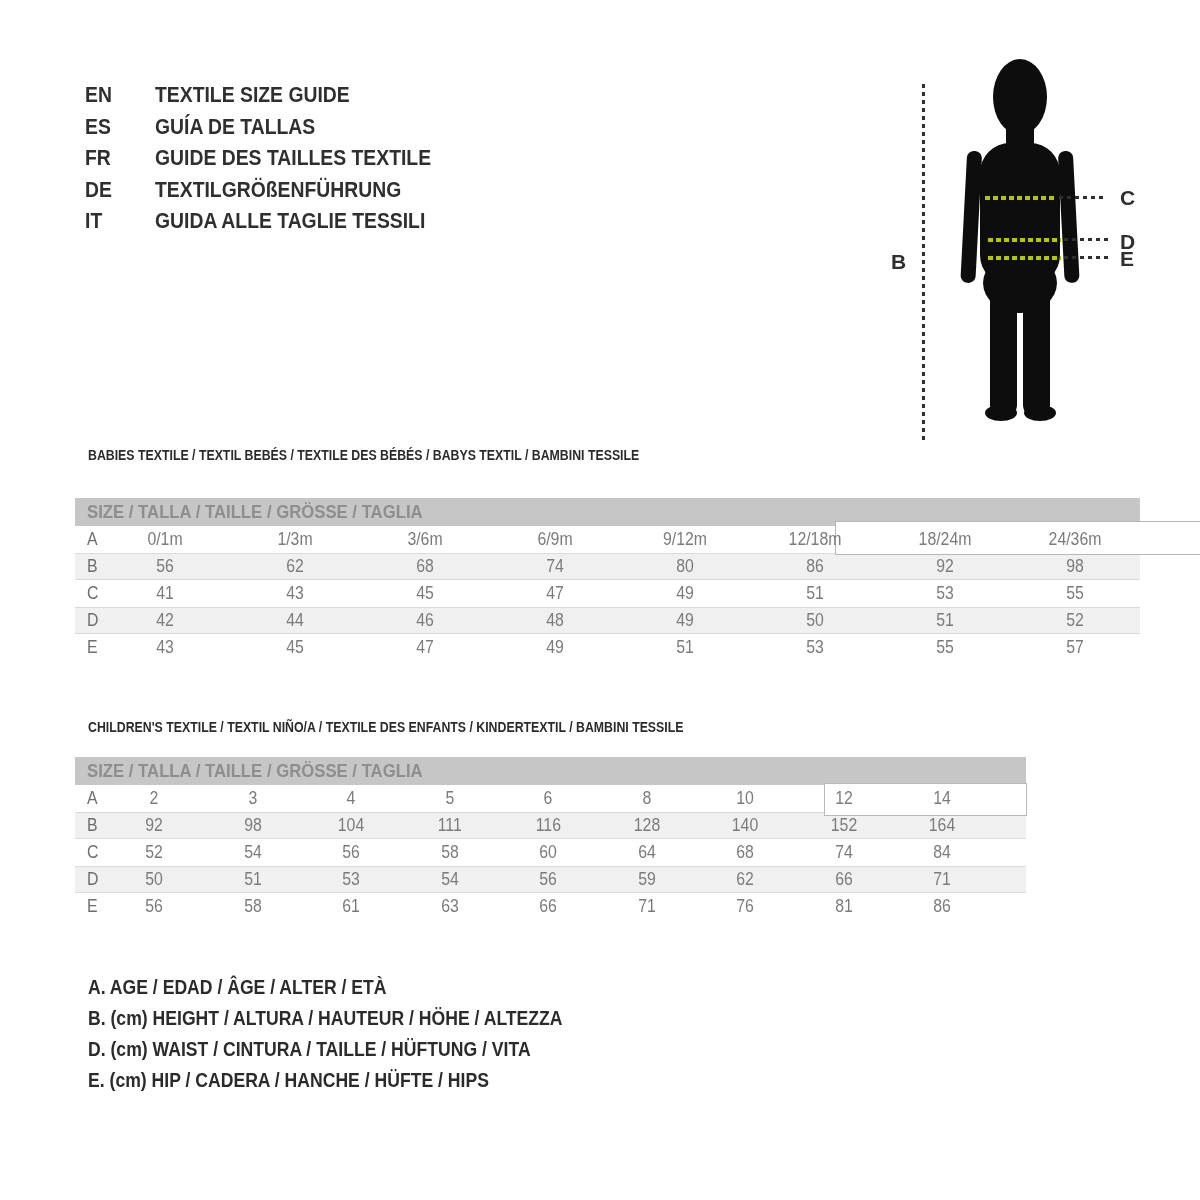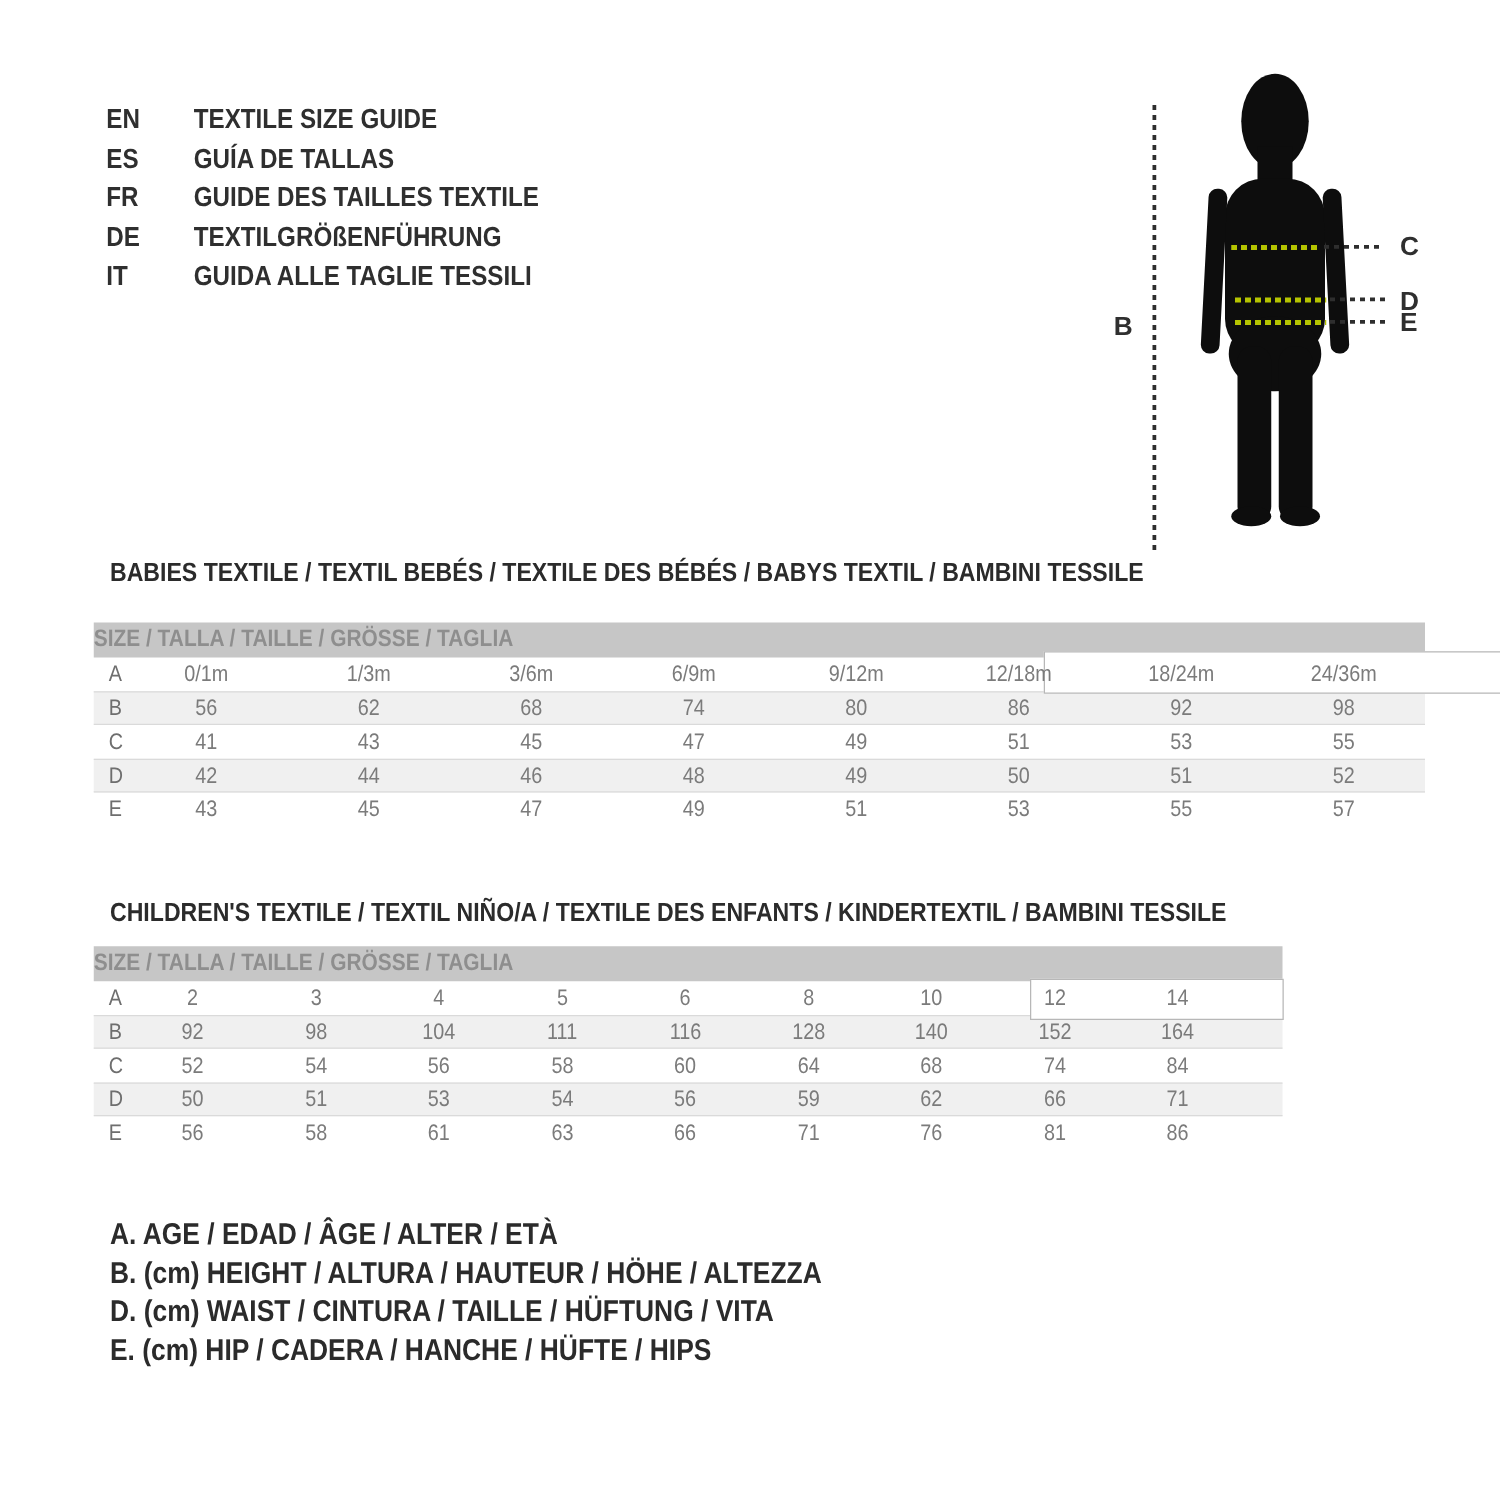--- a/index.html
+++ b/index.html
@@ -31,50 +31,50 @@
   #mline-d-d{left:1064px;top:238px;width:44px;}
   #mline-e-y{left:988px;top:256px;width:73px;}
   #mline-e-d{left:1064px;top:256px;width:44px;}
   .fig-label{position:absolute;font-size:21px;font-weight:bold;color:#2f2f2f;line-height:21px;}
   #lbl-b{left:891px;top:251px;}
   #lbl-c{left:1120px;top:187px;}
   #lbl-d{left:1120px;top:231px;}
   #lbl-e{left:1120px;top:248px;}
 
   
-  .section-title{position:absolute;left:88px;font-size:21px;font-weight:bold;color:#2b2b2b;}
+  .section-title{position:absolute;left:88px;font-size:14px;font-weight:bold;color:#2b2b2b;}
   #babies-title{top:447px;}
   #children-title{top:719px;}
 
   
   .stable{position:absolute;left:75px;}
   .stable.babies{top:498px;width:1065px;}
   .stable.children{top:757px;width:951px;}
   .thead{height:28px;line-height:28px;background:var(--thead-bg,#c6c6c6);
-         padding-left:0;box-sizing:border-box;font-size:19px;font-weight:bold;color:#8e8e8e;}
+         padding-left:12px;box-sizing:border-box;font-size:19px;font-weight:bold;color:#8e8e8e;}
   .thead span{position:relative;z-index:3;}
   .trow{display:flex;height:27px;align-items:center;box-sizing:border-box;}
   .trow.stripe{background:var(--stripe-bg,#f0f0f0);border-top:1px solid #dadada;border-bottom:1px solid #dadada;}
   .trow span{position:relative;z-index:3;}
   .tlabel{box-sizing:border-box;padding-left:12px;font-size:18px;color:#6e6e6e;}
   .babies .tlabel{flex:0 0 25px;}
   .children .tlabel{flex:0 0 30px;}
   .tcell{text-align:center;font-size:18px;color:#7b7b7b;}
   .babies .tcell{flex:1 1 0;}
   .children .tcell{flex:0 0 98.5px;}
   .children .trow::after{content:"";flex:1 1 0;}
 
   
   .highlight-box{position:absolute;background:#ffffff;border:1px solid #b7b7b7;box-sizing:border-box;z-index:2;}
   #hb-babies{left:835px;top:521px;width:370px;height:34px;}
   #hb-children{left:824px;top:783px;width:203px;height:33px;}
 
   
   .legend{position:absolute;left:88px;top:972px;}
-  .legend-line{height:31px;line-height:31px;font-size:24px;font-weight:bold;color:#2b2b2b;}
+  .legend-line{height:31px;line-height:31px;font-size:20px;font-weight:bold;color:#2b2b2b;}
 </style>
 </head>
 <body>
 
 <div class="page">
 
   <div class="lang-list">
     <div class="lang-row">
       <span class="lang-code cond">EN</span>
       <span class="lang-label cond">TEXTILE SIZE GUIDE</span>

